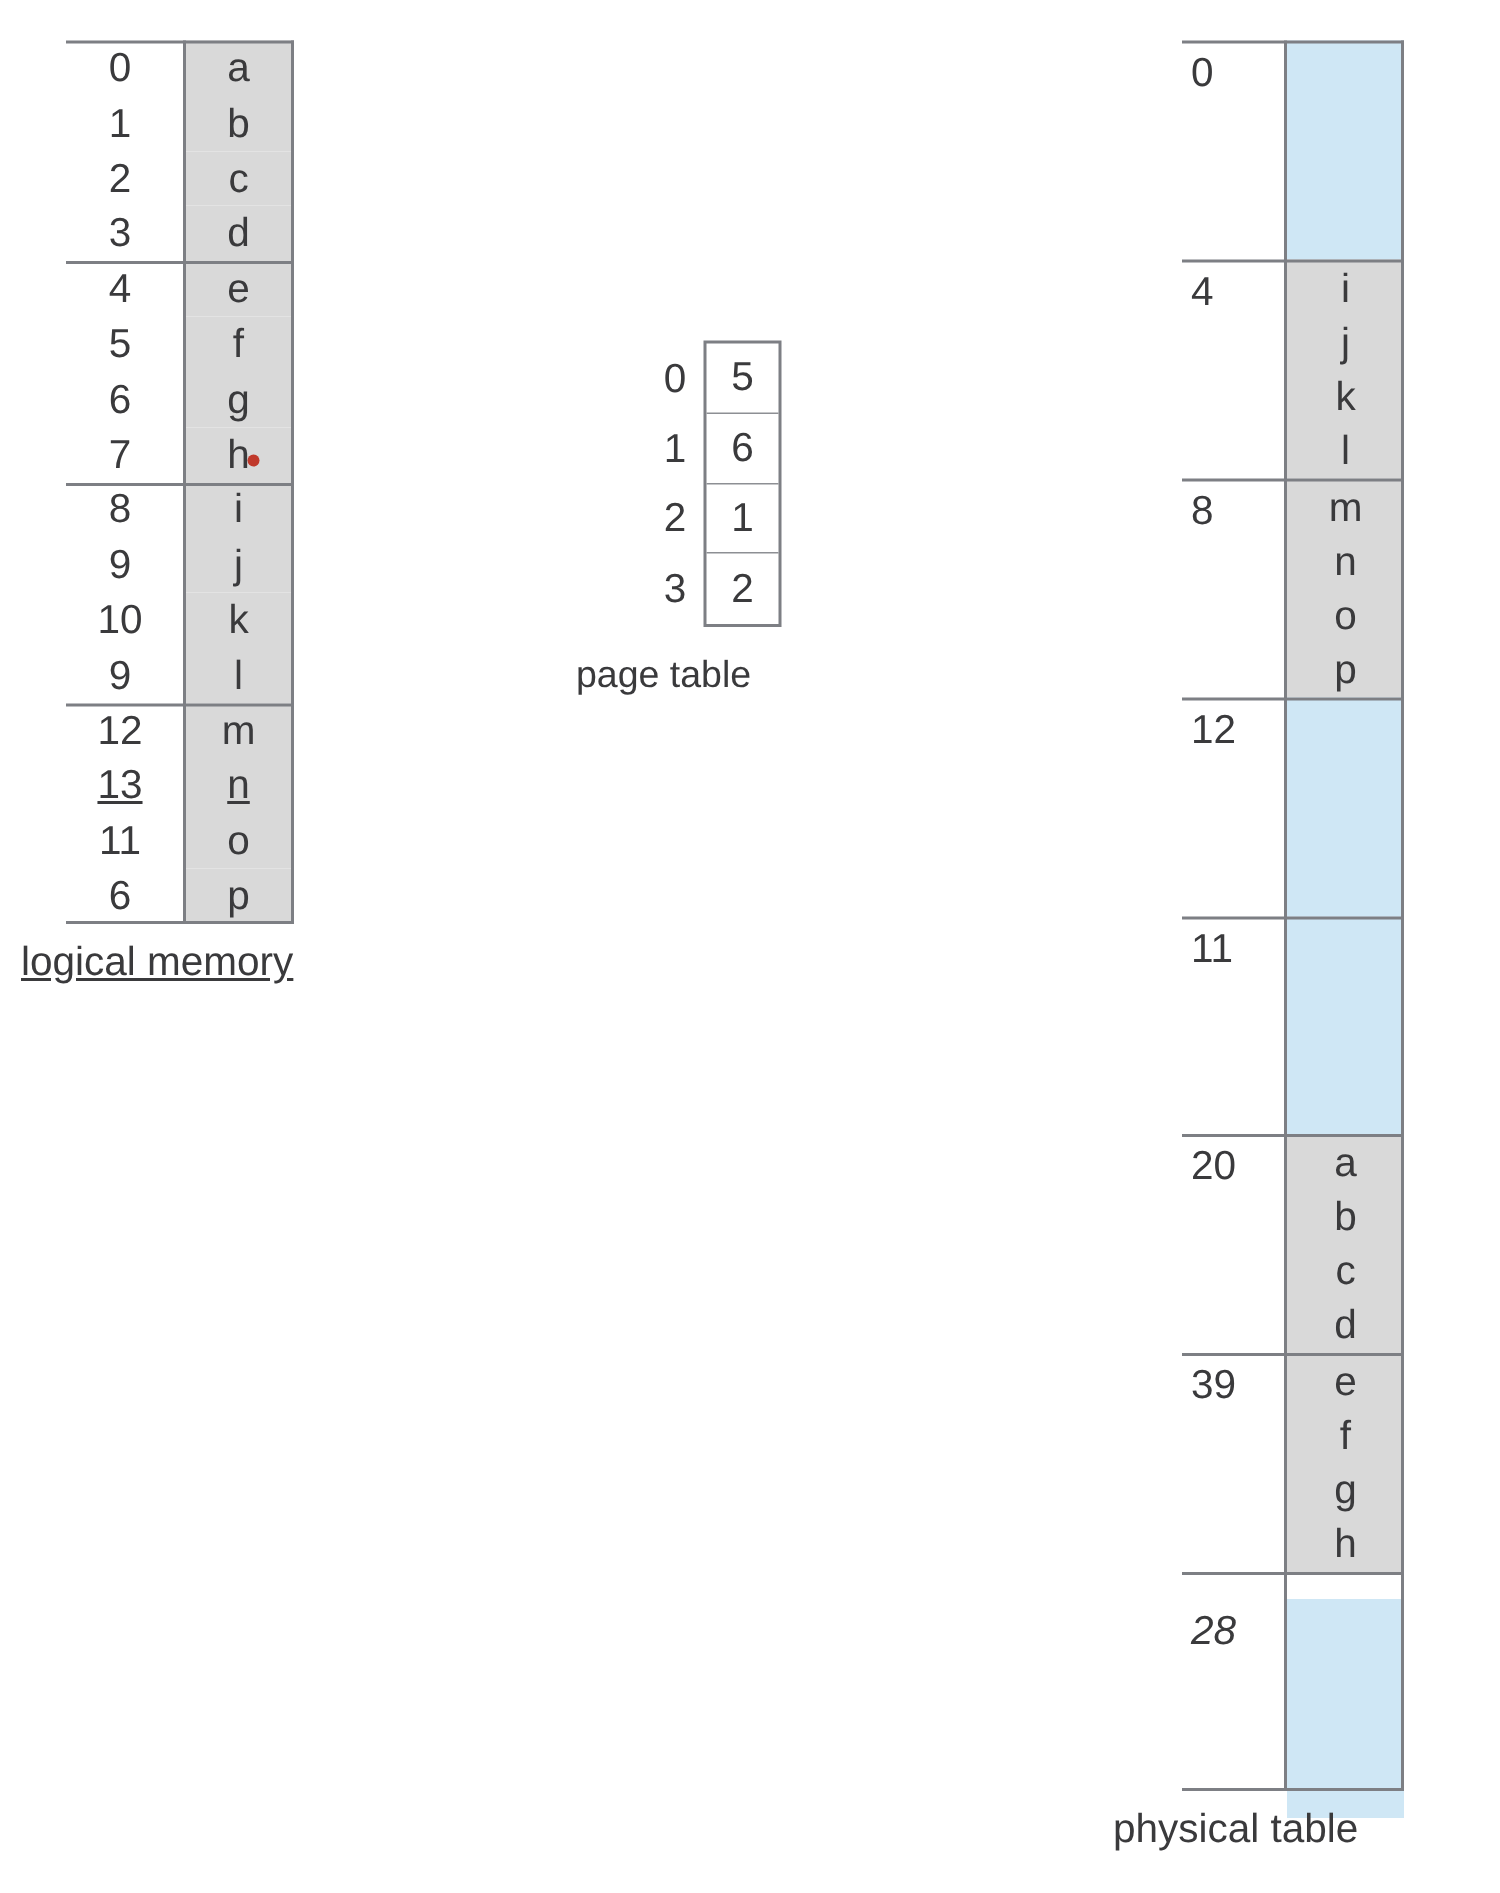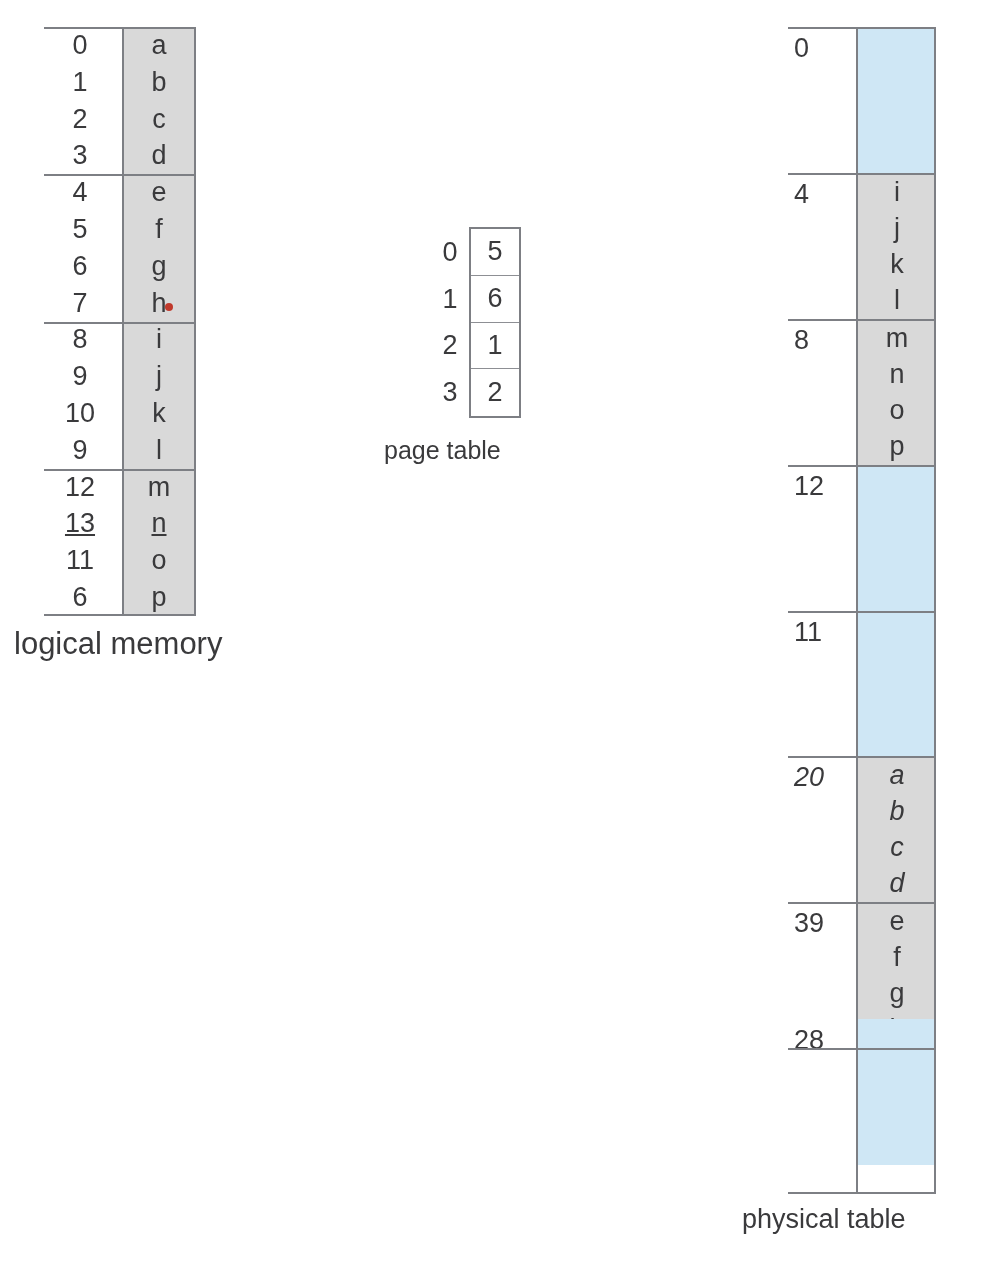--- a/index.html
+++ b/index.html
@@ -80,24 +80,25 @@
     position: absolute;
     left: 0;
     width: 152px;
     height: 2px;
     background: #7d7f84;
   }
   #logical-caption {
     position: absolute;
     left: 14px;
     top: 628px;
-    font-size: 31px;
+    font-size: 27px;
     line-height: 1;
     white-space: nowrap;
     color: #3a3a3c;
+    text-decoration: underline;
   }
   #red-dot {
     position: absolute;
     left: 165px;
     top: 303px;
     width: 8px;
     height: 8px;
     border-radius: 50%;
     background: #c0392b;
   }
@@ -359,39 +360,39 @@
         </div>
       </div>
       <div class="pm-frame" style="top: 437.625px; height: 145.875px;">
         <div class="pm-label">12</div>
         <div class="pm-cell empty" style="height: 145.875px;"></div>
       </div>
       <div class="pm-frame" style="top: 583.5px; height: 145.875px;">
         <div class="pm-label">11</div>
         <div class="pm-cell empty" style="height: 145.875px;"></div>
       </div>
-      <div class="pm-frame" style="top: 729.375px; height: 168px; font-style: italic;">
+      <div class="pm-frame" style="top: 729.375px; height: 168px;">
         <div class="pm-label">20</div>
         <div class="pm-cell filled" style="height: 145.875px;">
           <div class="pm-char">a</div>
           <div class="pm-char">b</div>
           <div class="pm-char">c</div>
           <div class="pm-char">d</div>
         </div>
       </div>
       <div class="pm-frame" style="top: 875.25px; height: 145.875px;">
         <div class="pm-label">39</div>
         <div class="pm-cell filled" style="height: 145.875px;">
           <div class="pm-char">e</div>
           <div class="pm-char">f</div>
           <div class="pm-char">g</div>
           <div class="pm-char">h</div>
         </div>
       </div>
-      <div class="pm-frame" style="top: 992px; height: 112px;">
+      <div class="pm-frame" style="top: 1039px; height: 112px; font-style: italic;">
         <div class="pm-label">28</div>
         <div class="pm-cell empty" style="height: 145.875px;"></div>
       </div>
     </div>
   <div id="pm-vline-left"></div>
   <div id="pm-vline-right"></div>
   <div id="pm-lines">
       <div class="pm-hline" style="top: 0px;"></div>
       <div class="pm-hline" style="top: 145.875px;"></div>
       <div class="pm-hline" style="top: 291.75px;"></div>

